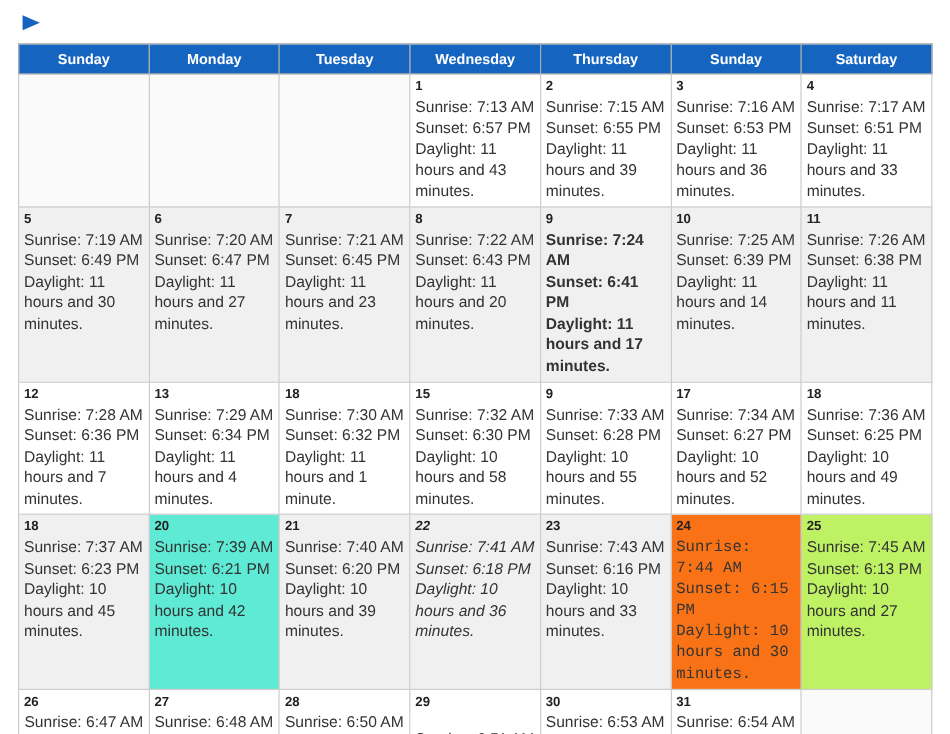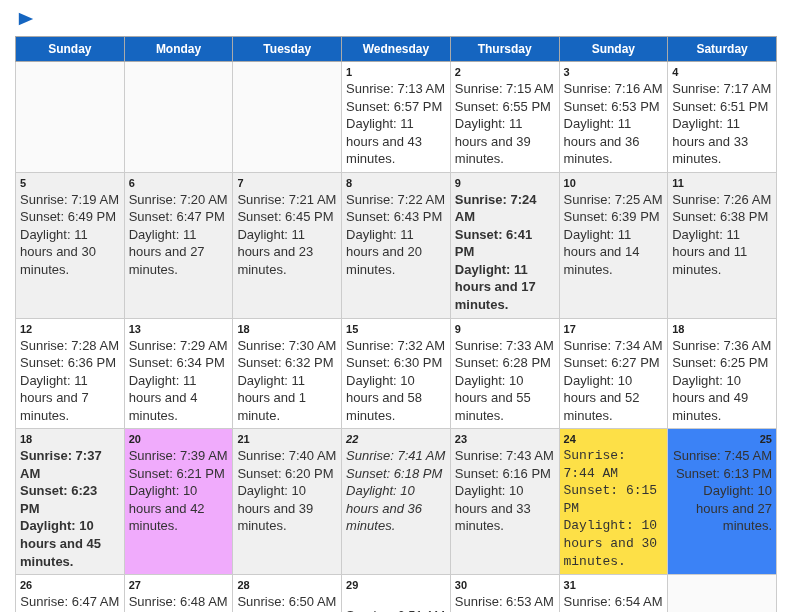--- a/index.html
+++ b/index.html
@@ -244,25 +244,25 @@
           <td>
             <div class="day-number">18</div>
             <div class="day-info" style="white-space: pre-line;">Sunrise: 7:36 AM
 Sunset: 6:25 PM
 Daylight: 10 hours and 49 minutes.</div>
           </td>
         </tr>
         <tr>
           <td style="background: rgb(240, 240, 240);">
             <div class="day-number">18</div>
-            <div class="day-info" style="white-space: pre-line; font-weight: bold;">Sunrise: 7:37 AM
+            <div class="day-info" style="white-space: pre-line;">Sunrise: 7:37 AM
 Sunset: 6:23 PM
 Daylight: 10 hours and 45 minutes.</div>
           </td>
-          <td style="background: #f0abfc;">
+          <td style="background: #5eead4;">
             <div class="day-number">20</div>
             <div class="day-info" style="white-space: pre-line;">Sunrise: 7:39 AM
 Sunset: 6:21 PM
 Daylight: 10 hours and 42 minutes.</div>
           </td>
           <td style="background: rgb(240, 240, 240);">
             <div class="day-number">21</div>
             <div class="day-info" style="white-space: pre-line;">Sunrise: 7:40 AM
 Sunset: 6:20 PM
 Daylight: 10 hours and 39 minutes.</div>
@@ -272,27 +272,27 @@
             <div class="day-info" style="white-space: pre-line;">Sunrise: 7:41 AM
 Sunset: 6:18 PM
 Daylight: 10 hours and 36 minutes.</div>
           </td>
           <td style="background: rgb(240, 240, 240);">
             <div class="day-number">23</div>
             <div class="day-info" style="white-space: pre-line;">Sunrise: 7:43 AM
 Sunset: 6:16 PM
 Daylight: 10 hours and 33 minutes.</div>
           </td>
-          <td style="background: #fde047;">
+          <td style="background: #f97316;">
             <div class="day-number">24</div>
             <div class="day-info" style="white-space: pre-line; font-family: Liberation Mono, monospace;">Sunrise: 7:44 AM
 Sunset: 6:15 PM
 Daylight: 10 hours and 30 minutes.</div>
           </td>
-          <td style="background: #3b82f6; text-align: right;">
+          <td style="background: #bef264;">
             <div class="day-number">25</div>
             <div class="day-info" style="white-space: pre-line;">Sunrise: 7:45 AM
 Sunset: 6:13 PM
 Daylight: 10 hours and 27 minutes.</div>
           </td>
         </tr>
         <tr>
           <td>
             <div class="day-number">26</div>
             <div class="day-info" style="white-space: pre-line; text-align: center;">Sunrise: 6:47 AM

